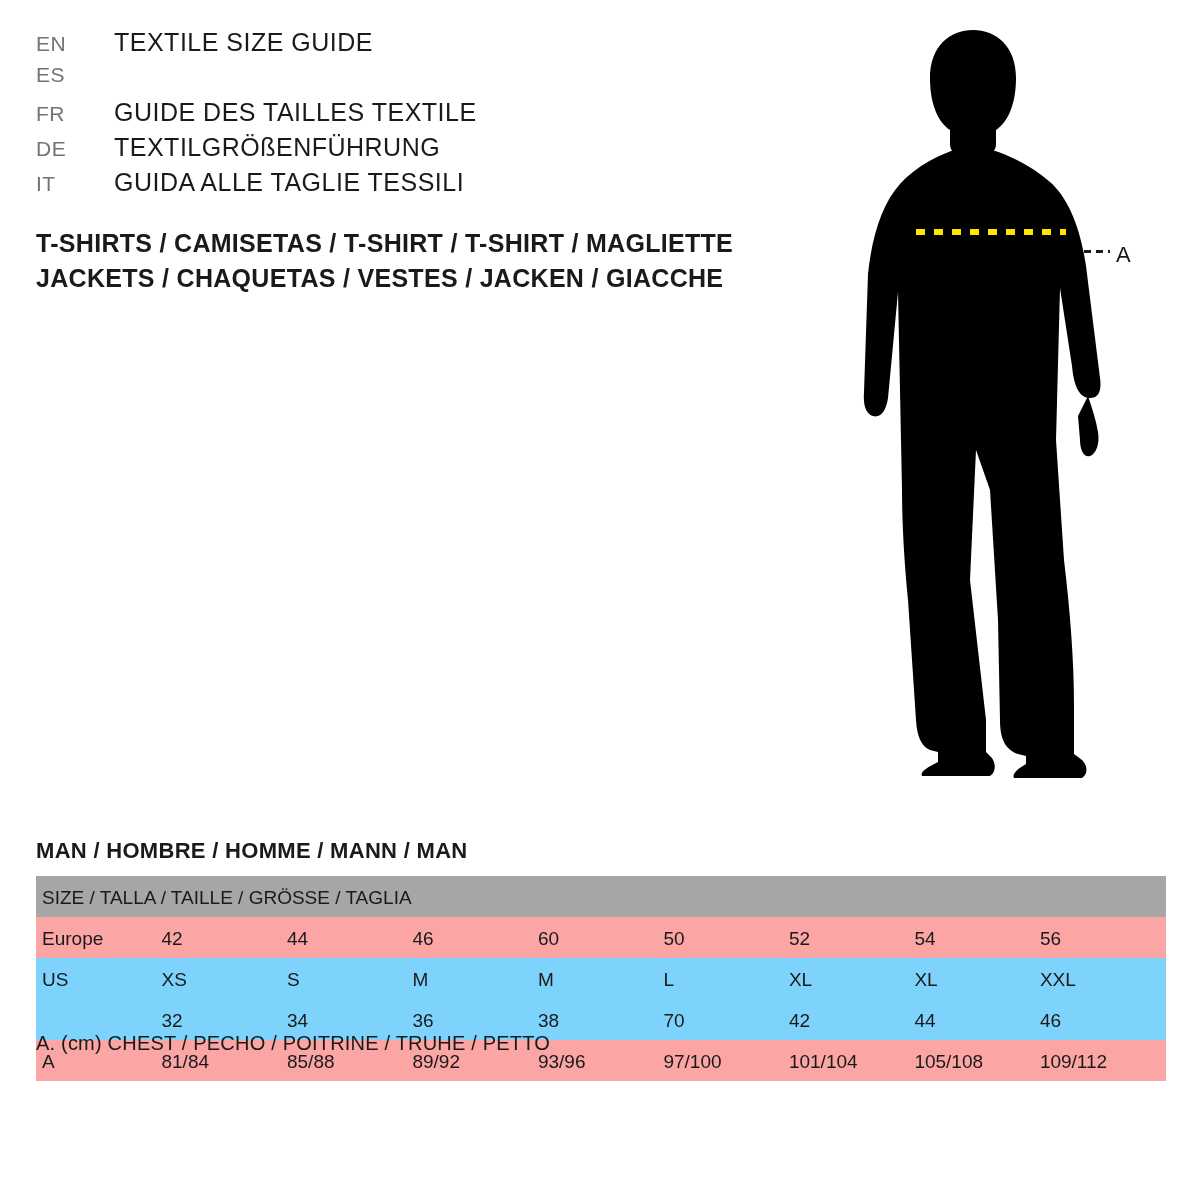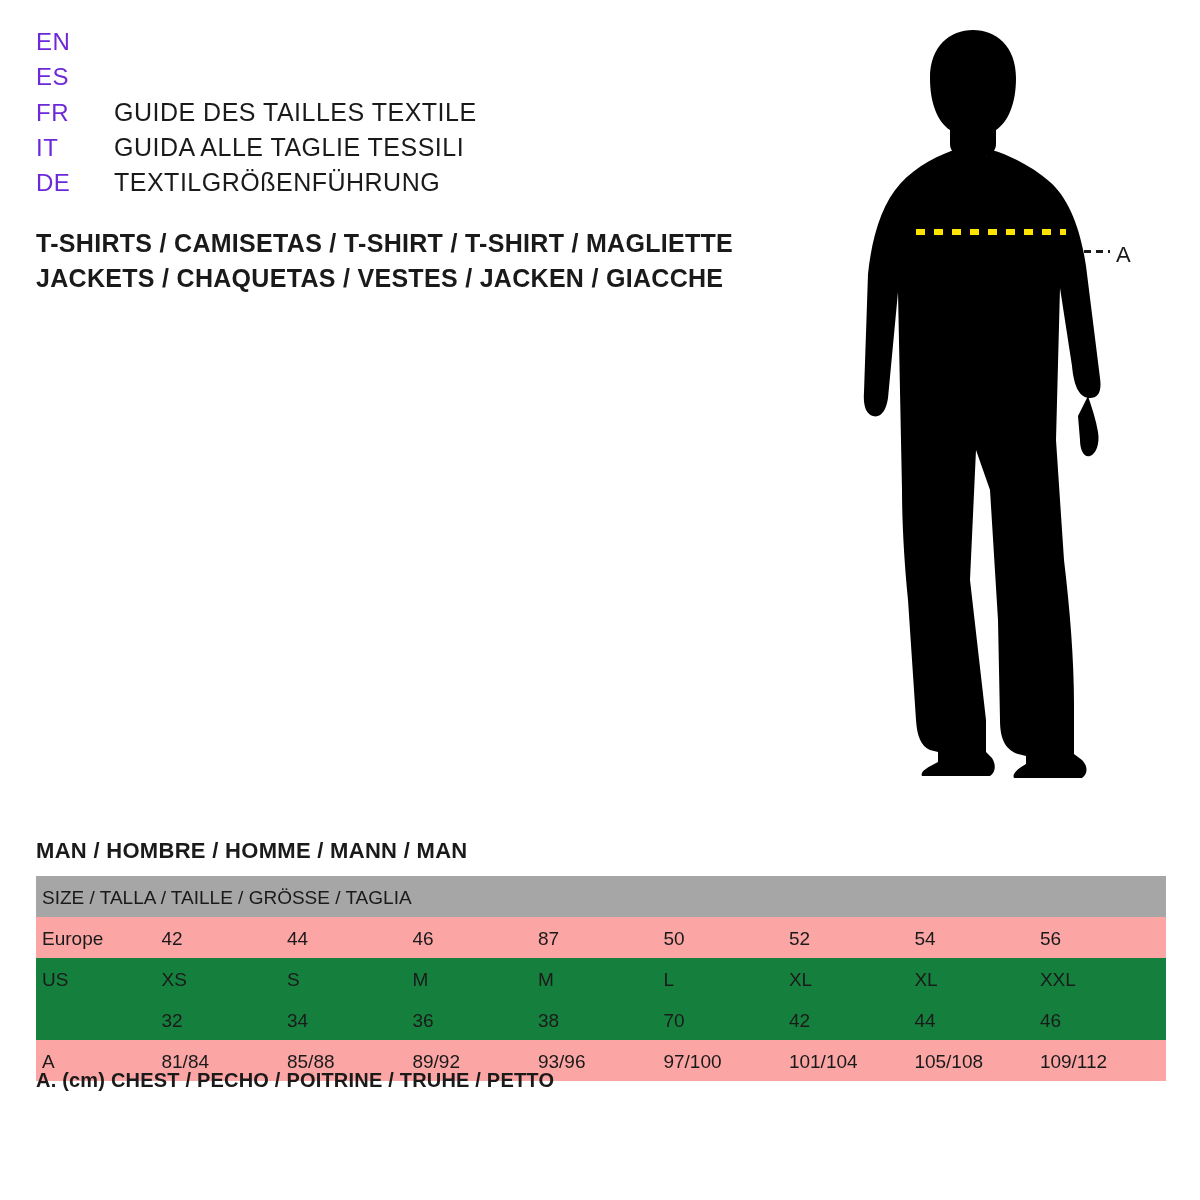--- a/index.html
+++ b/index.html
@@ -28,23 +28,23 @@
     top: 28px;
     width: 720px;
   }
   .lang-row {
     display: flex;
     align-items: baseline;
     height: 35px;
   }
   .lang-code {
     width: 78px;
-    font-size: 24px;
+    font-size: 21px;
     letter-spacing: 0.5px;
-    color: #6d28d9;
+    color: #737373;
   }
   .lang-title {
     font-size: 25px;
     letter-spacing: 0.5px;
     color: #1a1a1a;
     white-space: nowrap;
   }
 
   .category-block {
     position: absolute;
@@ -121,58 +121,58 @@
   .val {
     text-align: left;
   }
   .row-head td {
     background: #a6a6a6;
     font-size: 19px;
     padding-top: 6px;
     padding-bottom: 6px;
   }
   .row-shade td {
-    background: #15803d;
+    background: #7dd3fc;
   }
   .row-plain td {
     background: #fca5a5;
   }
   .footnote {
     position: absolute;
     left: 36px;
-    top: 1069px;
+    top: 1032px;
     font-size: 20px;
     color: #1a1a1a;
     letter-spacing: 0.2px;
-    font-weight: bold;
   }
 </style>
 </head>
 <body>
 
 <div class="page">
 
   <div class="lang-block">
     <div class="lang-row">
       <div class="lang-code">EN</div>
+      <div class="lang-title">TEXTILE SIZE GUIDE</div>
     </div>
     <div class="lang-row">
       <div class="lang-code">ES</div>
     </div>
     <div class="lang-row">
       <div class="lang-code">FR</div>
       <div class="lang-title">GUIDE DES TAILLES TEXTILE</div>
     </div>
     <div class="lang-row">
+      <div class="lang-code">DE</div>
+      <div class="lang-title">TEXTILGRÖßENFÜHRUNG</div>
+    </div>
+    <div class="lang-row">
       <div class="lang-code">IT</div>
       <div class="lang-title">GUIDA ALLE TAGLIE TESSILI</div>
-    </div>
-    <div class="lang-row">
-      <div class="lang-code">DE</div>
-      <div class="lang-title">TEXTILGRÖßENFÜHRUNG</div>
     </div>
   </div>
 
   <div class="category-block">
     <div class="category-line">T-SHIRTS / CAMISETAS / T-SHIRT / T-SHIRT / MAGLIETTE</div>
     <div class="category-line">JACKETS / CHAQUETAS / VESTES / JACKEN / GIACCHE</div>
   </div>
 
   <div class="figure-wrap">
     <svg width="360" height="770" viewBox="0 0 360 770">
@@ -198,21 +198,21 @@
     <table class="size-table">
       <tbody>
         <tr class="row-head">
           <td colspan="9" class="col-label">SIZE / TALLA / TAILLE / GRÖSSE / TAGLIA</td>
         </tr>
         <tr class="row-plain">
           <td class="col-label">Europe</td>
           <td class="val">42</td>
           <td class="val">44</td>
           <td class="val">46</td>
-          <td class="val">87</td>
+          <td class="val">60</td>
           <td class="val">50</td>
           <td class="val">52</td>
           <td class="val">54</td>
           <td class="val">56</td>
         </tr>
         <tr class="row-shade">
           <td class="col-label">US</td>
           <td class="val">XS</td>
           <td class="val">S</td>
           <td class="val">M</td>

